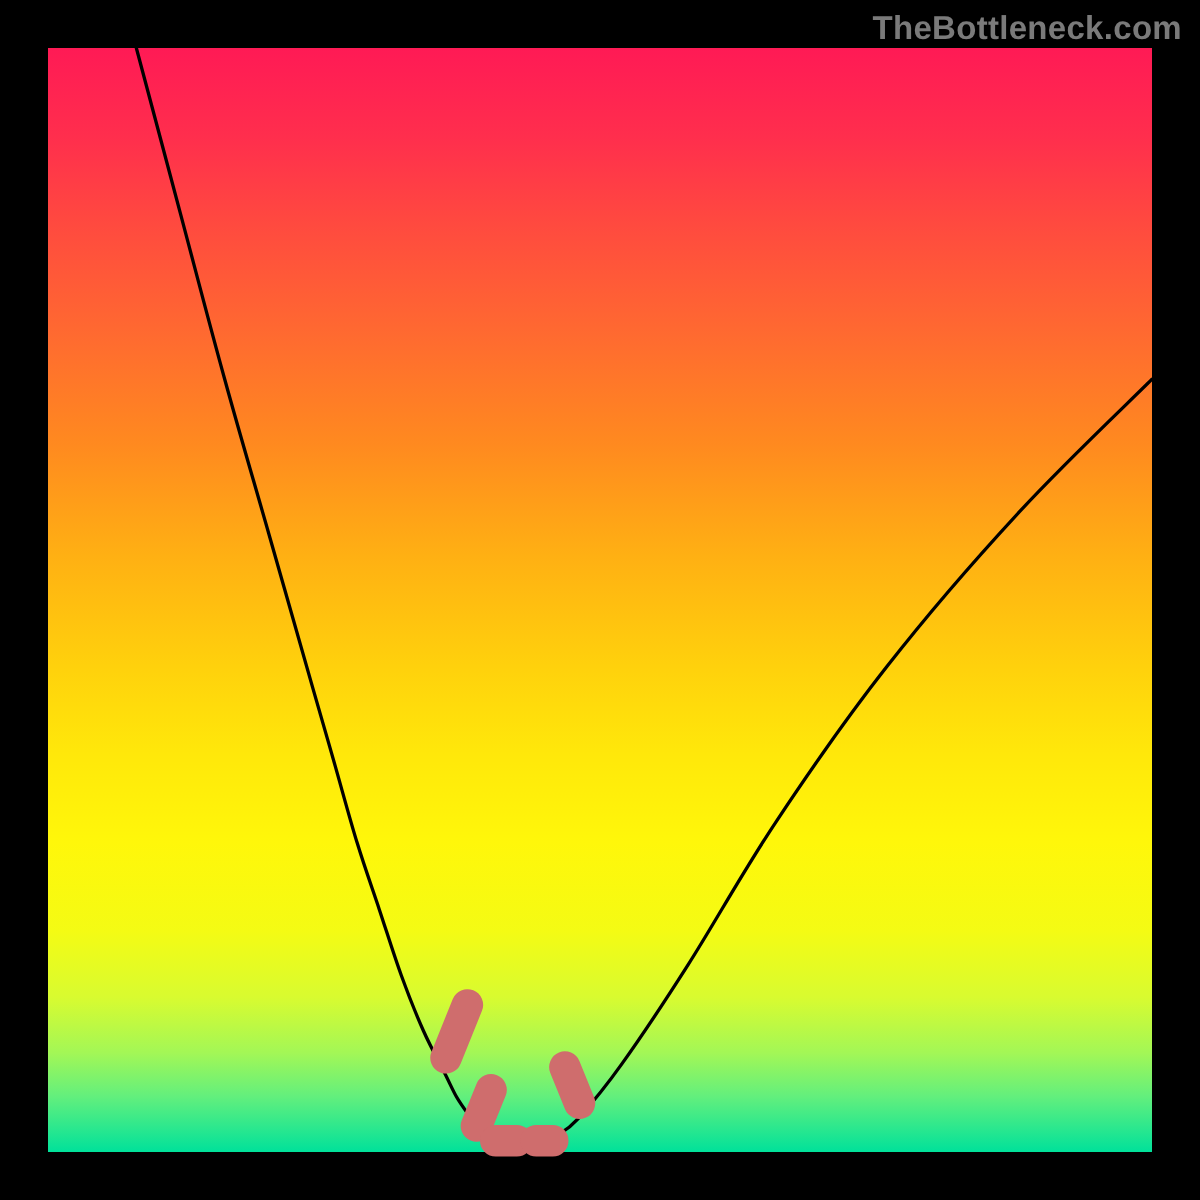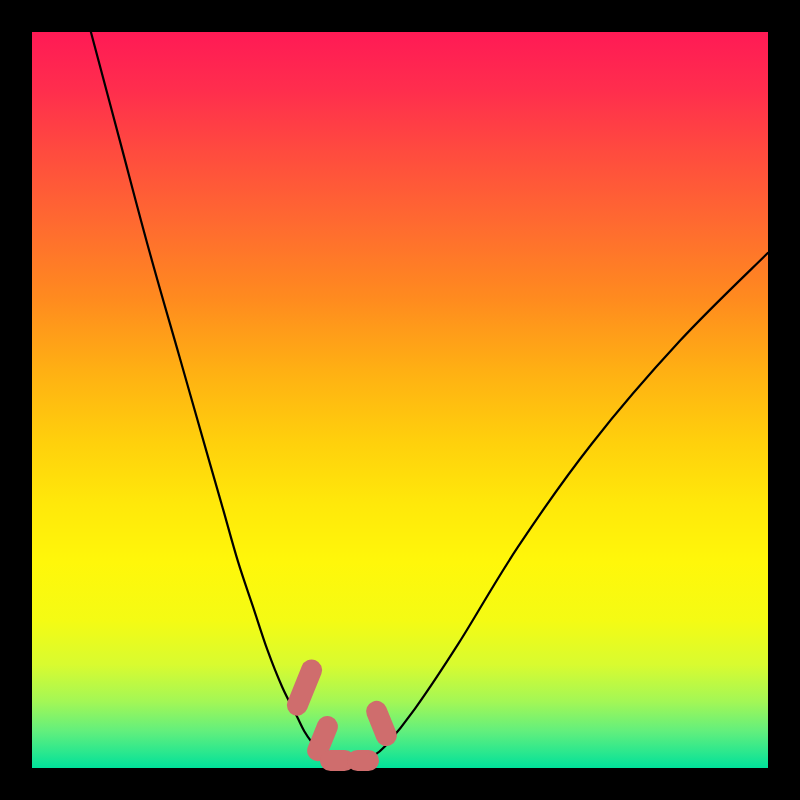--- a/index.html
+++ b/index.html
@@ -55,20 +55,21 @@
     position: absolute;
     background: #cf6d6d;
     border-radius: 50px;
   }
 </style>
 </head>
 <body>
 
 <div class="stage">
 
+  <div class="watermark">TheBottleneck.com</div>
 
   <div class="plot">
     <svg class="curve" viewBox="0 0 736 736" preserveAspectRatio="none">
       <path fill="none" stroke="#000" stroke-width="2.2" stroke-linecap="round" d="M 58.9 0.0 C 63.8 18.4, 78.5 73.6, 88.3 110.4 C 98.1 147.2, 107.9 185.2, 117.8 220.8 C 127.6 256.4, 137.4 289.5, 147.2 323.8 C 157.0 358.2, 169.3 401.1, 176.6 426.9 C 184.0 452.6, 186.5 461.2, 191.4 478.4 C 196.3 495.6, 201.2 514.0, 206.1 529.9 C 211.0 545.9, 215.9 559.4, 220.8 574.1 C 225.7 588.8, 230.6 604.7, 235.5 618.2 C 240.4 631.7, 245.3 644.0, 250.2 655.0 C 255.1 666.1, 261.3 677.1, 265.0 684.5 C 268.6 691.8, 269.9 694.9, 272.3 699.2 C 274.8 703.5, 277.2 706.8, 279.7 710.2 C 282.1 713.7, 284.6 717.2, 287.0 719.8 C 289.5 722.4, 293.2 724.7, 294.4 725.7 C 295.6 726.7, 293.2 725.1, 294.4 725.7 C 295.6 726.3, 299.3 728.4, 301.8 729.4 C 304.2 730.4, 306.7 731.1, 309.1 731.6 C 311.6 732.1, 314.0 732.3, 316.5 732.3 C 318.9 732.3, 321.4 732.1, 323.8 731.6 C 326.3 731.1, 328.7 730.4, 331.2 729.4 C 333.7 728.4, 337.3 726.3, 338.6 725.7 C 339.8 725.1, 336.1 727.7, 338.6 725.7 C 341.0 723.7, 345.9 722.0, 353.3 713.9 C 360.6 705.8, 370.5 694.3, 382.7 677.1 C 395.0 659.9, 409.7 637.9, 426.9 610.9 C 444.1 583.9, 463.7 548.3, 485.8 515.2 C 507.8 482.1, 532.4 446.5, 559.4 412.2 C 586.3 377.8, 618.2 341.0, 647.7 309.1 C 677.1 277.2, 721.3 235.5, 736.0 220.8"></path>
     </svg>
 
   <div class="blob" style="width: 20.6px; height: 58.9px; left: 262px; top: 625.6px; transform: rotate(22deg);"></div>
       <div class="blob" style="width: 20.6px; height: 47.1px; left: 280.4px; top: 683px; transform: rotate(22deg);"></div>
       <div class="blob" style="width: 35.3px; height: 20.6px; left: 287.8px; top: 718.3px; transform: rotate(0deg);"></div>
       <div class="blob" style="width: 32.4px; height: 20.6px; left: 315px; top: 718.3px; transform: rotate(0deg);"></div>

